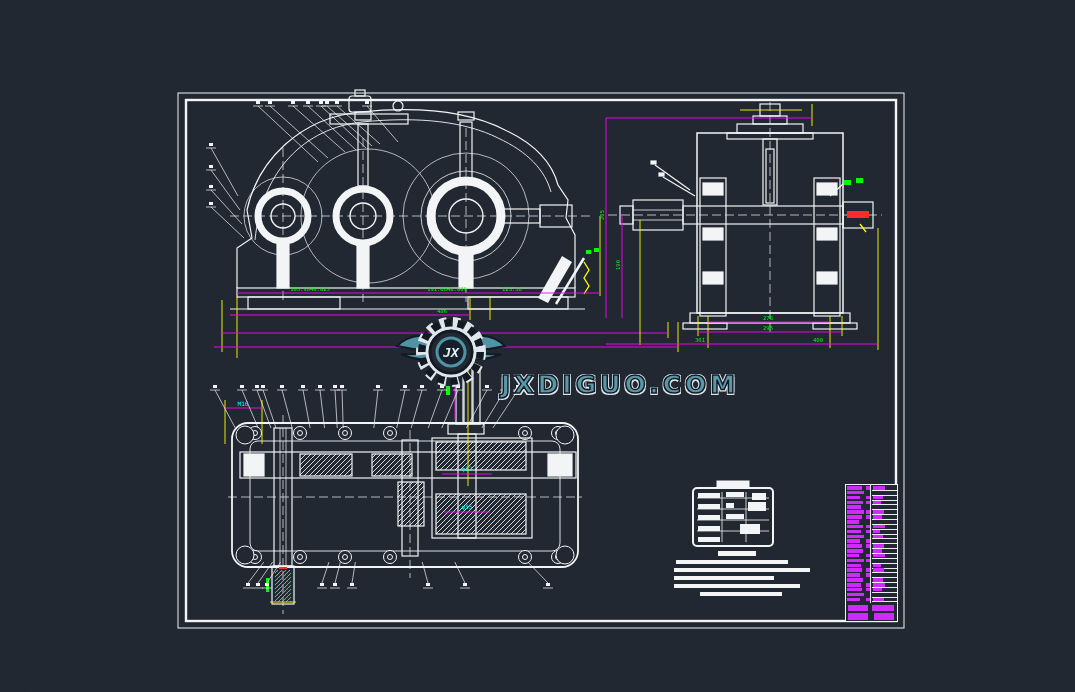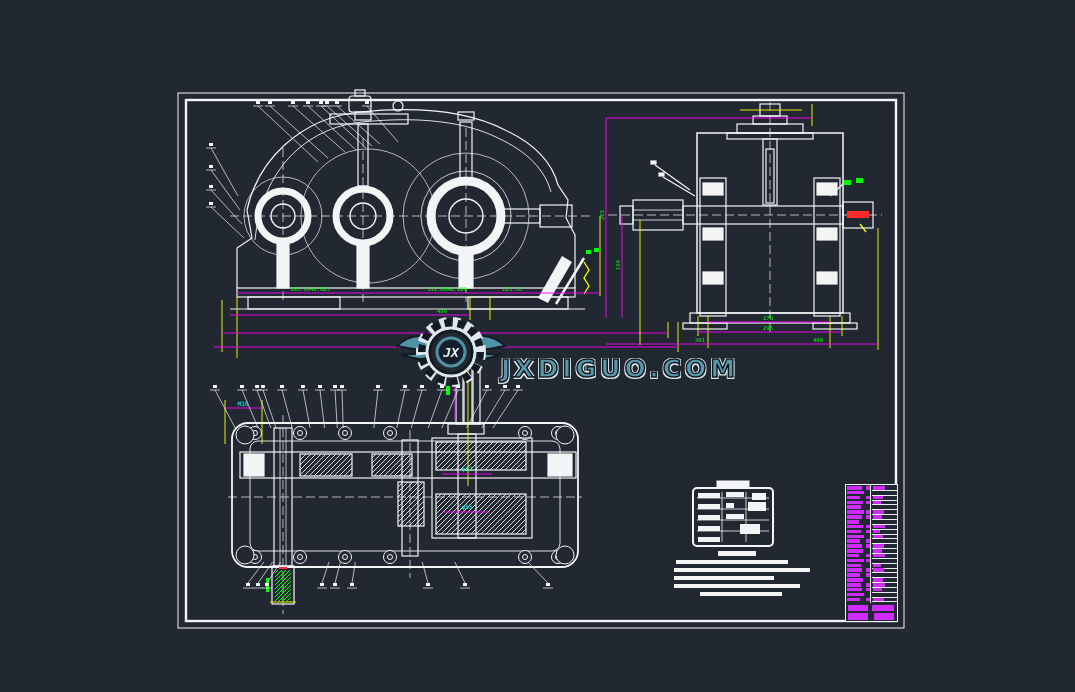--- a/index.html
+++ b/index.html
@@ -4,21 +4,21 @@
 <style>
   html,body{margin:0;padding:0;background:#222832;}
   .screen{position:relative;width:1075px;height:692px;background:#222832;overflow:hidden;
           font-family:"DejaVu Sans",sans-serif;border-radius:27px;}
   svg text{font-family:"DejaVu Sans Mono","Liberation Mono",monospace;}
   .wm{position:absolute;left:395px;top:300px;width:420px;height:100px;pointer-events:none;}
   .wm-txt{position:absolute;left:100px;top:6px;white-space:nowrap;
           font-weight:bold;color:#5799ab;letter-spacing:3px;font-size:46px;line-height:1;
           -webkit-text-stroke:2px #131a22;
           text-shadow:2px 2px 0 #dfe7ec,-2px -2px 0 #dfe7ec,2px -2px 0 #dfe7ec,-2px 2px 0 #dfe7ec;}
-  .wm-url{position:absolute;left:106px;top:56px;white-space:nowrap;
+  .wm-url{position:absolute;left:106px;top:72px;white-space:nowrap;
           font-weight:bold;color:#5799ab;letter-spacing:4px;font-size:25px;line-height:1;
           -webkit-text-stroke:1.5px #131a22;
           text-shadow:1.5px 1.5px 0 #dfe7ec,-1.5px -1.5px 0 #dfe7ec,1.5px -1.5px 0 #dfe7ec,-1.5px 1.5px 0 #dfe7ec;}
   #parts{position:absolute;left:845px;top:484px;width:53px;height:138px;
          border:1px solid #f2f4f6;background:#222832;box-sizing:border-box;overflow:hidden;}
   #parts .blk{position:absolute;background:#cf2bff;}
   #parts .ln{position:absolute;background:#e8edf1;height:1px;}
 </style>
 </head>
 <body>

